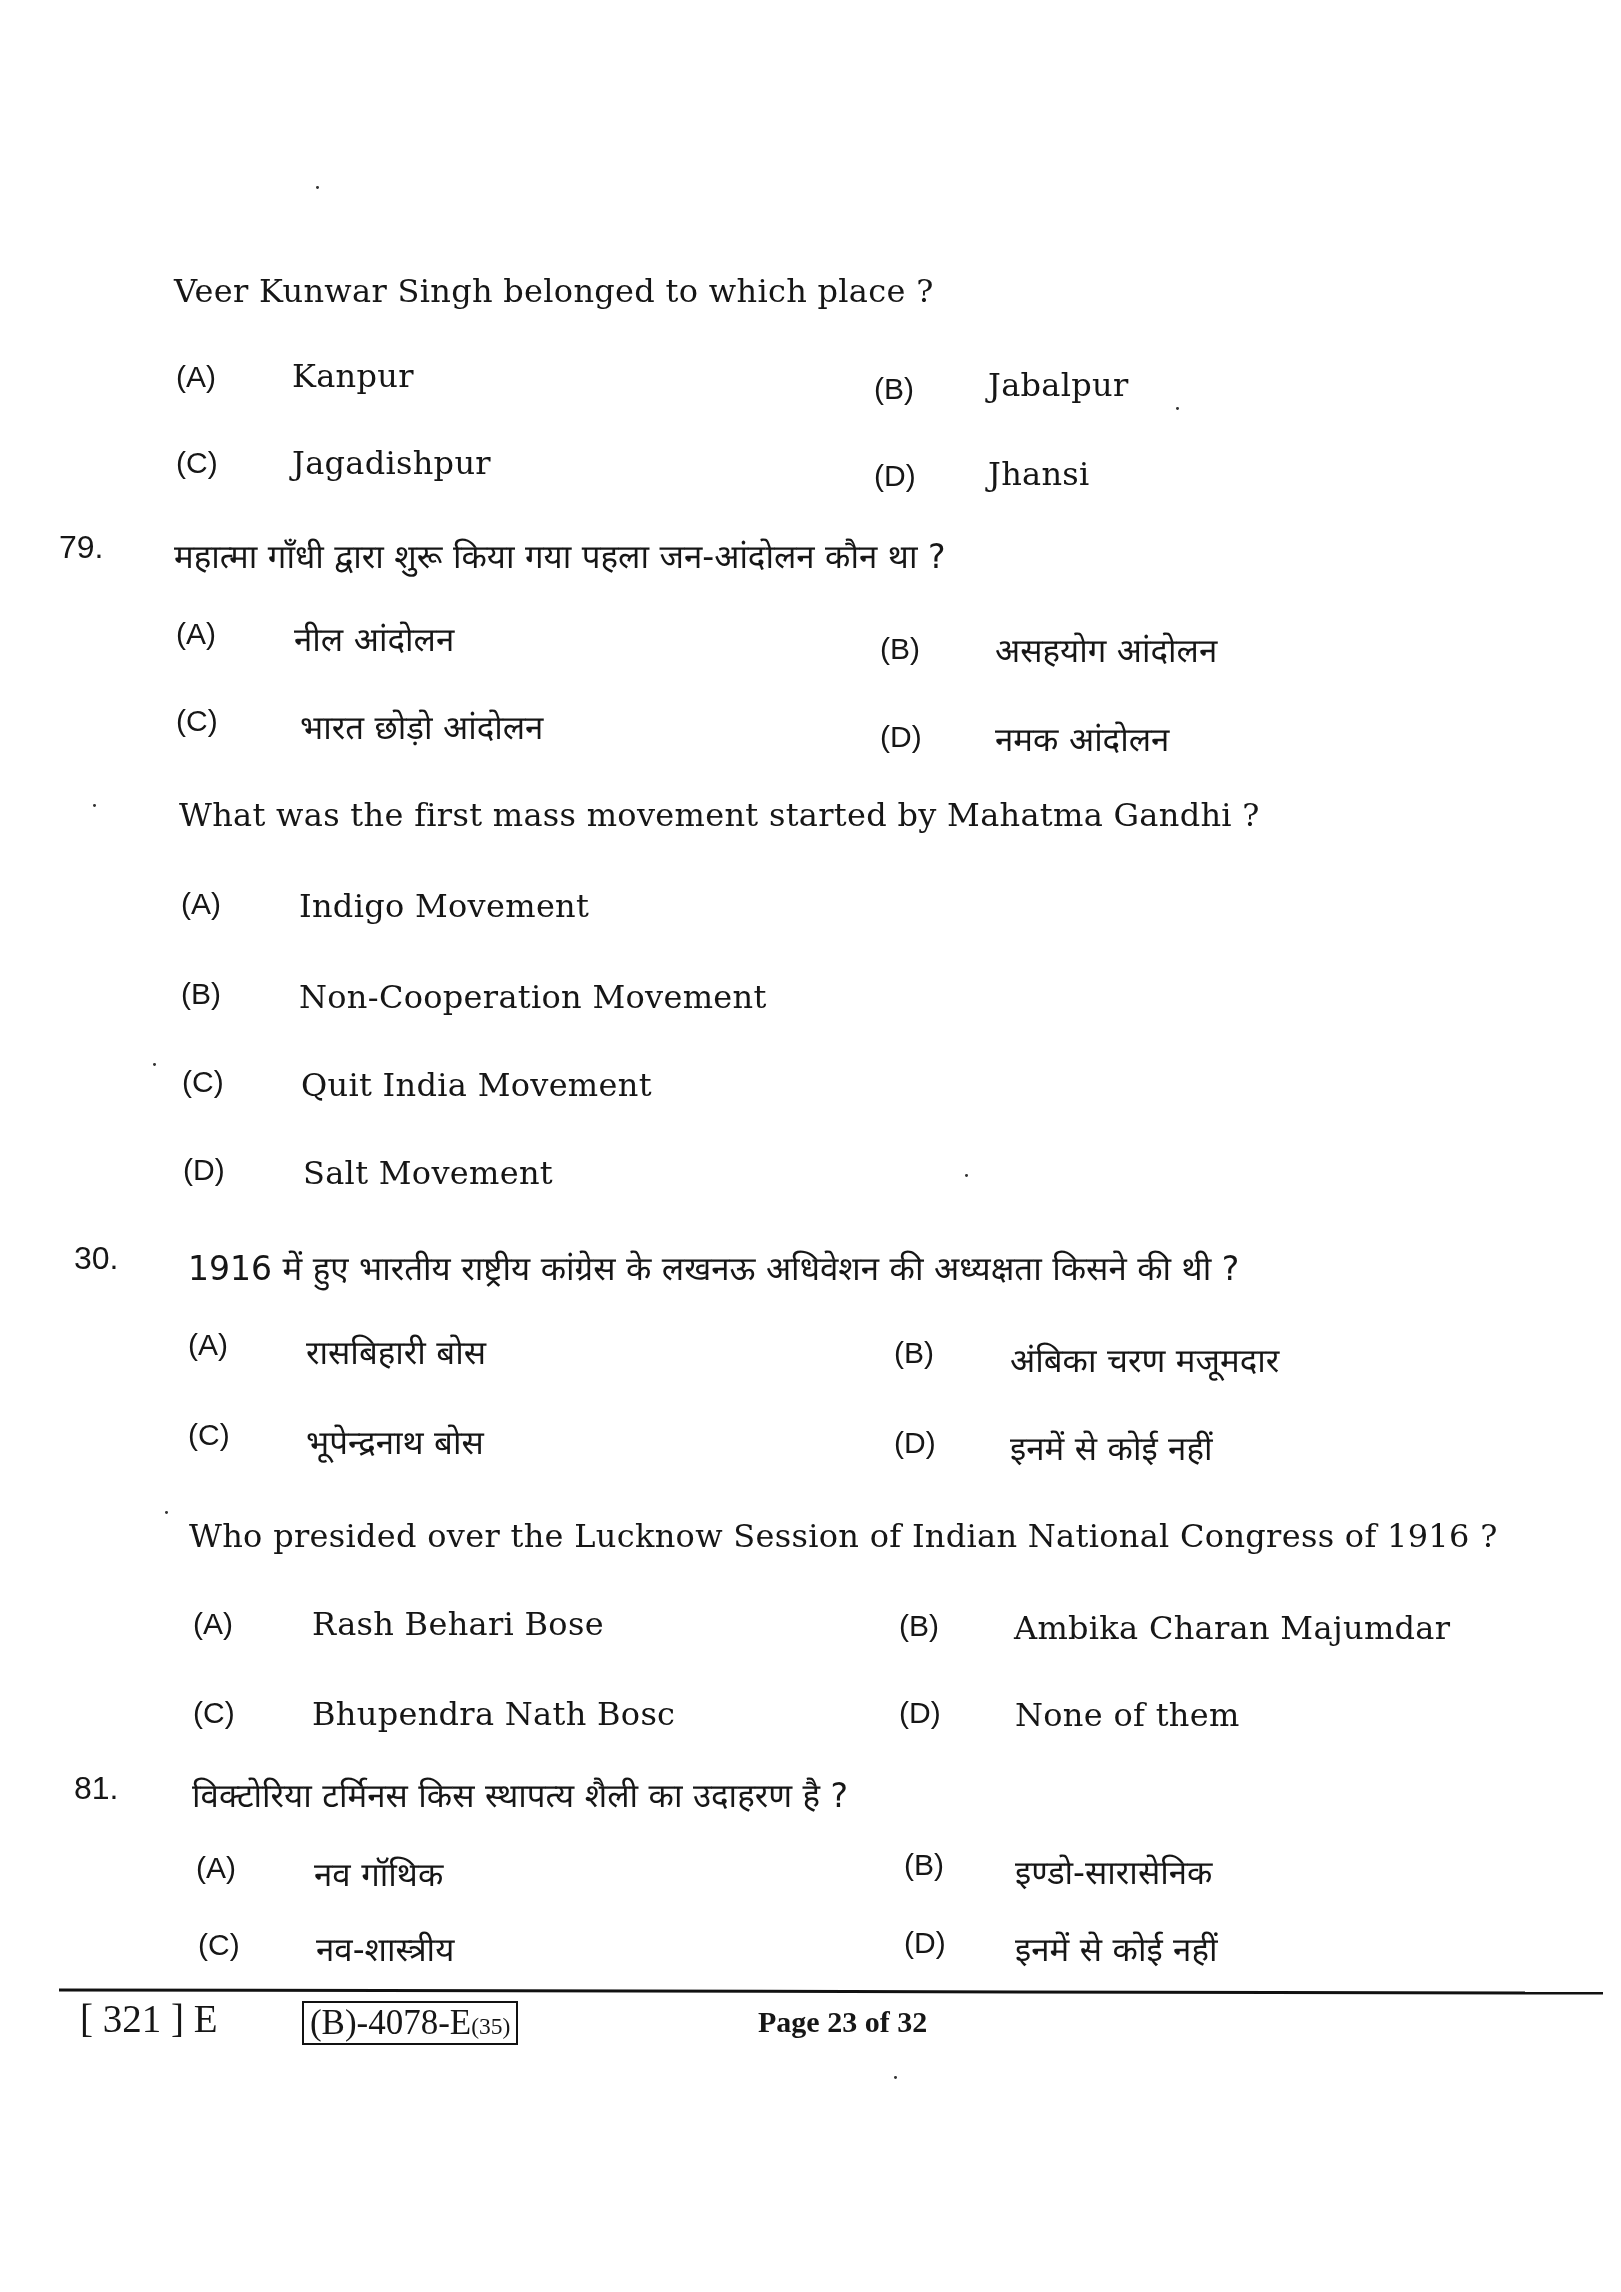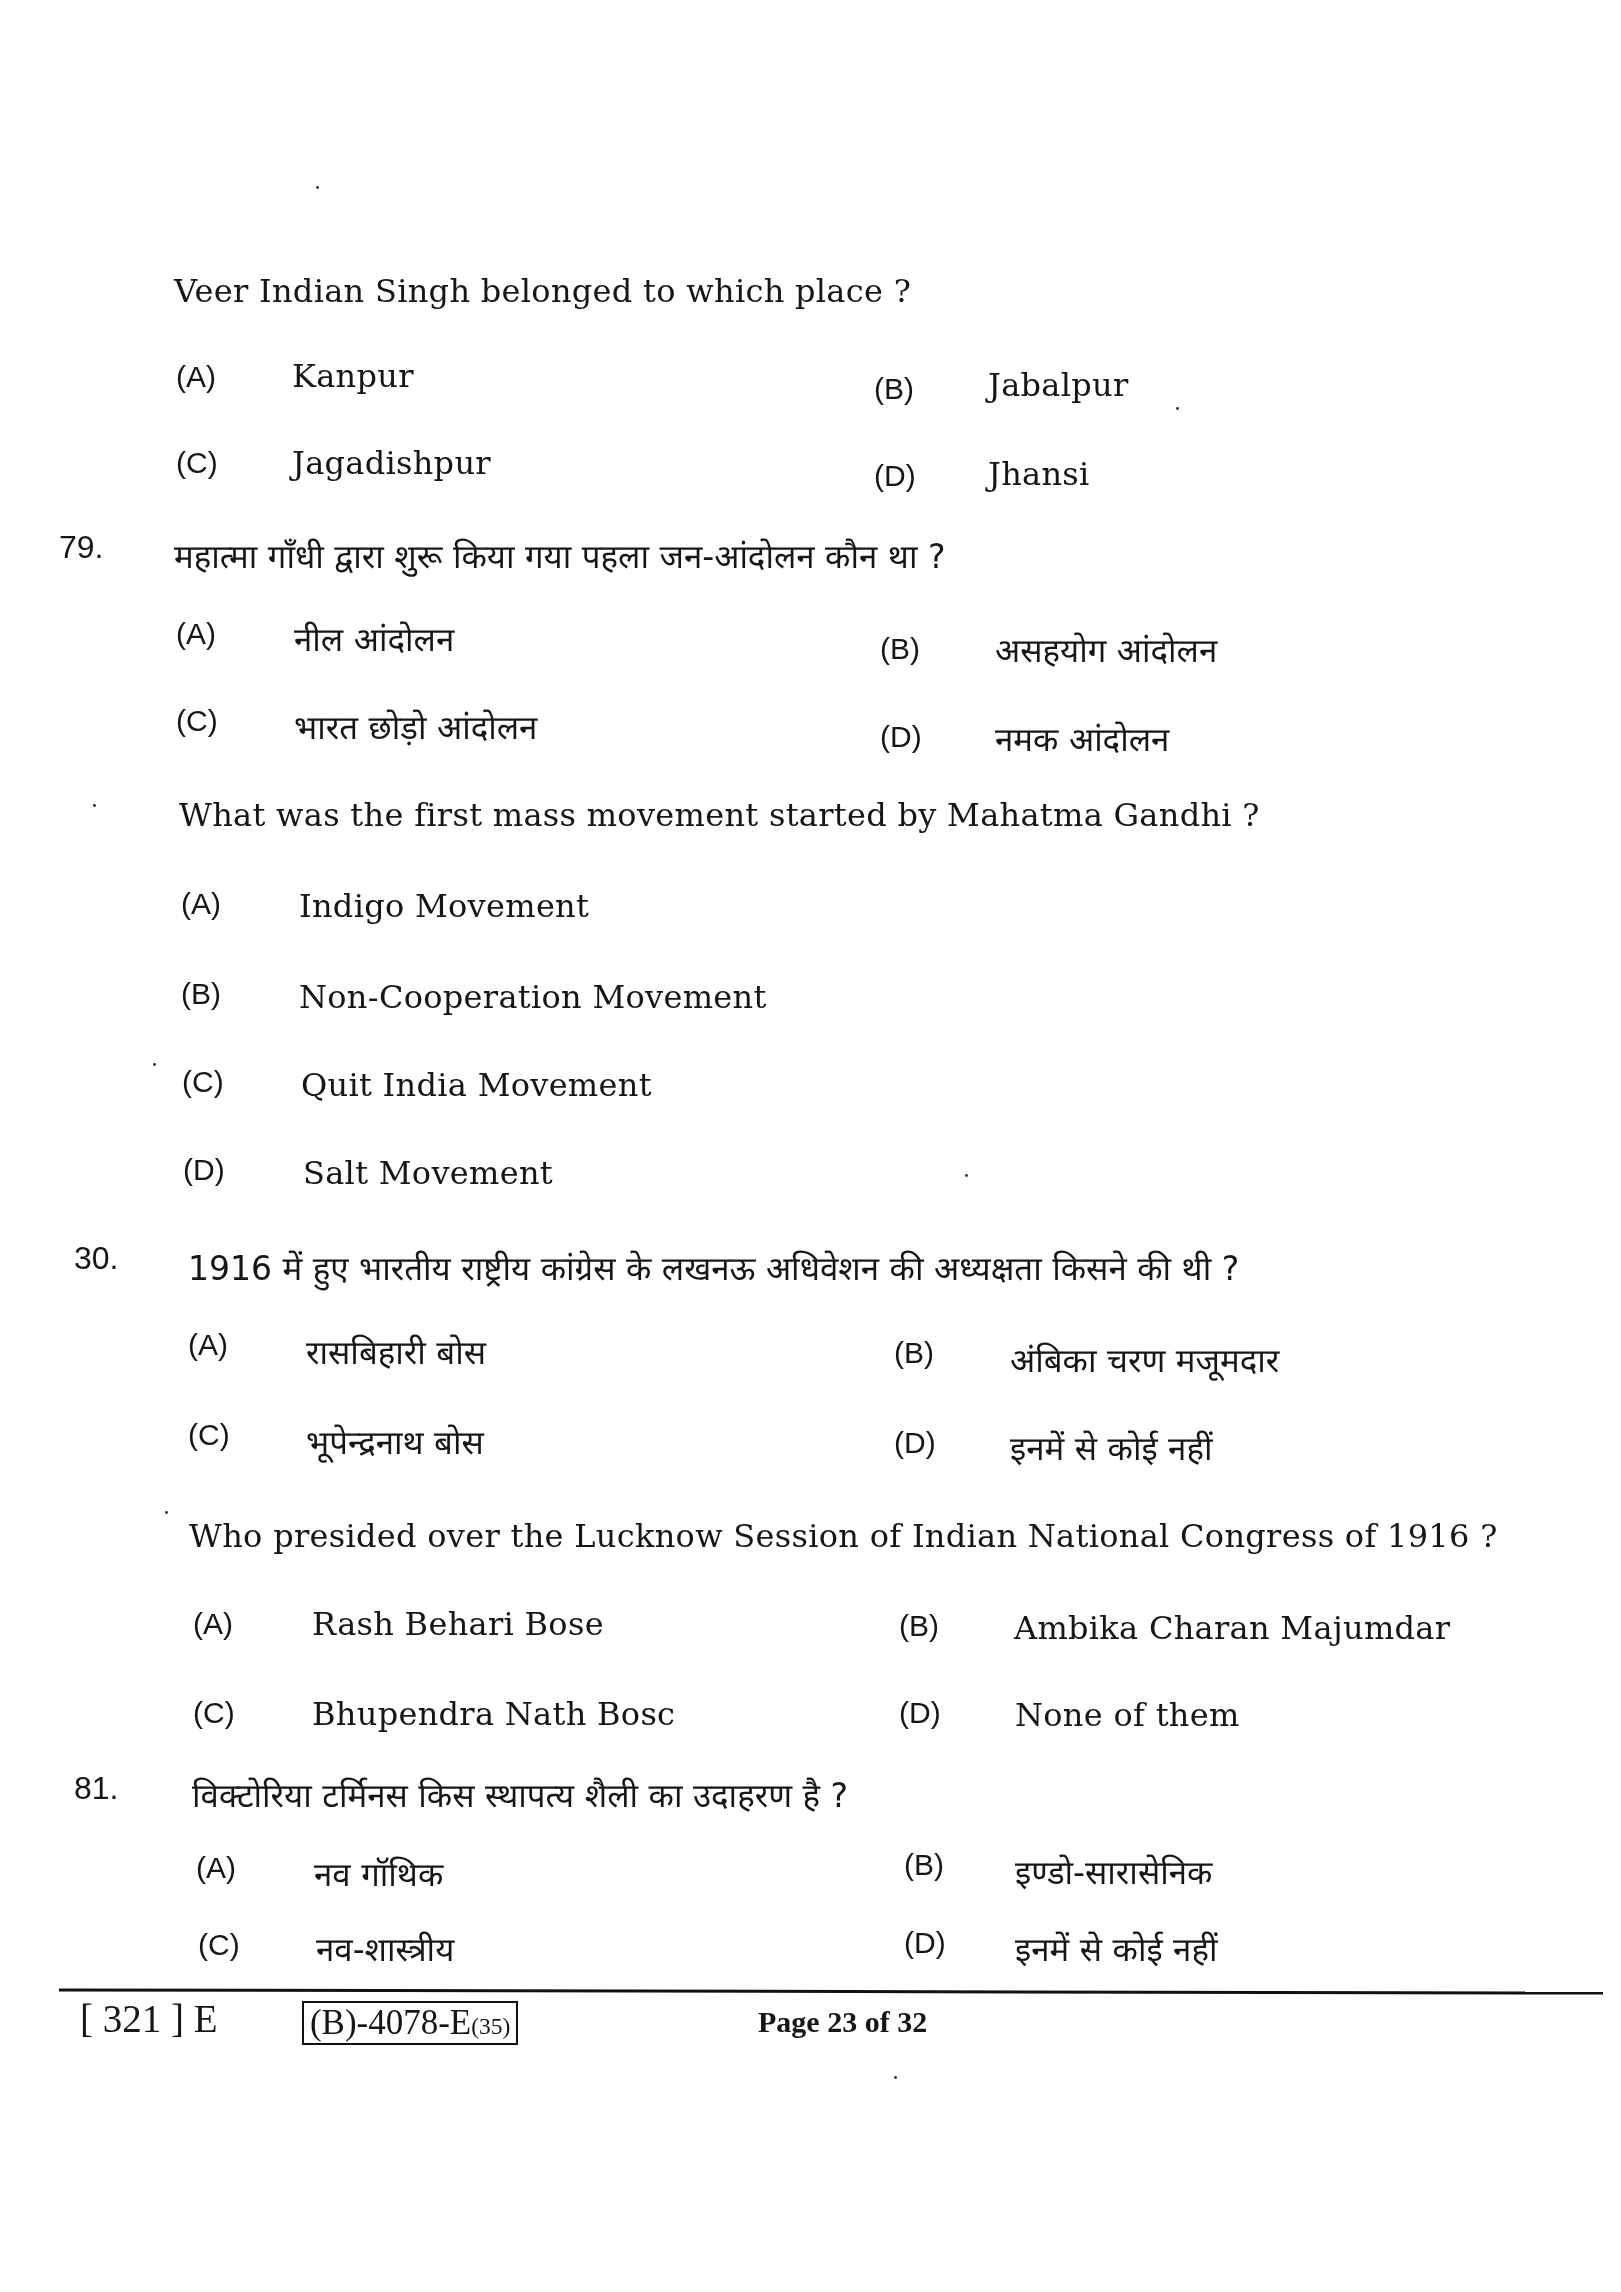--- a/index.html
+++ b/index.html
@@ -18,40 +18,40 @@
     .boxed small { font-size: 23.5px; }
     .pageno { font-family: "Liberation Serif", serif; font-size: 30px; font-weight: bold; }
     .speck { position: absolute; width: 2.9px; height: 2.9px; background: #333; border-radius: 50%; }
   </style>
 </head>
 <body>
 
 <div>
 
   <div>
-    <div class="abs en" style="left:174px; top:272px;">Veer Indian Singh belonged to which place ?</div>
+    <div class="abs en" style="left:174px; top:272px;">Veer Kunwar Singh belonged to which place ?</div>
     <div class="abs lbl" style="left:176px; top:360px;">(A)</div>
     <div class="abs en" style="left:292px; top:357px;">Kanpur</div>
     <div class="abs lbl" style="left:874px; top:372px;">(B)</div>
     <div class="abs en" style="left:988px; top:366px;">Jabalpur</div>
     <div class="abs lbl" style="left:176px; top:446px;">(C)</div>
     <div class="abs en" style="left:292px; top:444px;">Jagadishpur</div>
     <div class="abs lbl" style="left:874px; top:459px;">(D)</div>
     <div class="abs en" style="left:988px; top:455px;">Jhansi</div>
   </div>
 
   <div>
     <div class="abs qnum" style="left:59px; top:529px;">79.</div>
     <div class="abs hi" style="left:174px; top:525px;">महात्मा गाँधी द्वारा शुरू किया गया पहला जन-आंदोलन कौन था ?</div>
     <div class="abs lbl" style="left:176px; top:617px;">(A)</div>
     <div class="abs hi" style="left:294px; top:608px;">नील आंदोलन</div>
     <div class="abs lbl" style="left:880px; top:632px;">(B)</div>
     <div class="abs hi" style="left:995px; top:619px;">असहयोग आंदोलन</div>
     <div class="abs lbl" style="left:176px; top:704px;">(C)</div>
-    <div class="abs hi" style="left:294px; top:696px;text-align:center;">भारत छोड़ो आंदोलन</div>
+    <div class="abs hi" style="left:300px; top:696px;text-align:center;">भारत छोड़ो आंदोलन</div>
     <div class="abs lbl" style="left:880px; top:720px;">(D)</div>
     <div class="abs hi" style="left:995px; top:708px;">नमक आंदोलन</div>
   </div>
 
   <div>
     <div class="abs en" style="left:179px; top:796px;">What was the first mass movement started by Mahatma Gandhi ?</div>
     <div class="abs lbl" style="left:181px; top:887px;">(A)</div>
     <div class="abs en" style="left:299px; top:887px;">Indigo Movement</div>
     <div class="abs lbl" style="left:181px; top:977px;">(B)</div>
     <div class="abs en" style="left:299px; top:978px;">Non-Cooperation Movement</div>

